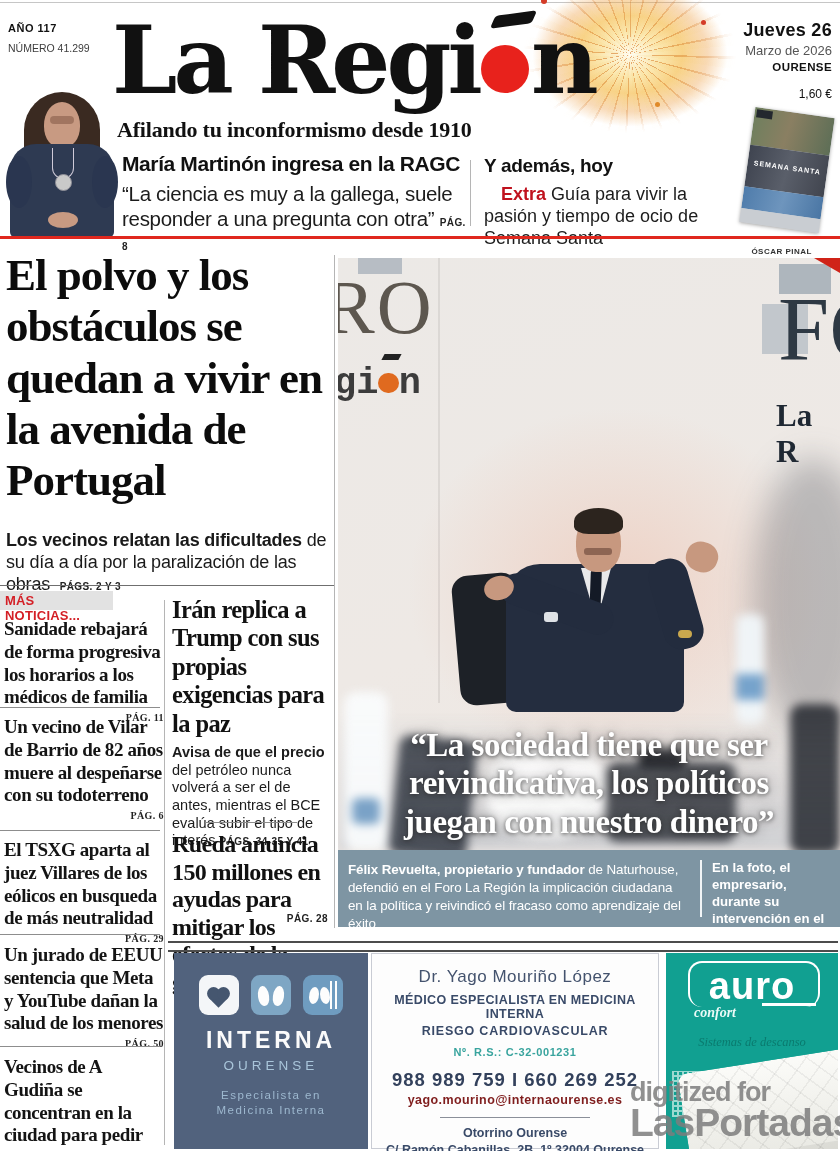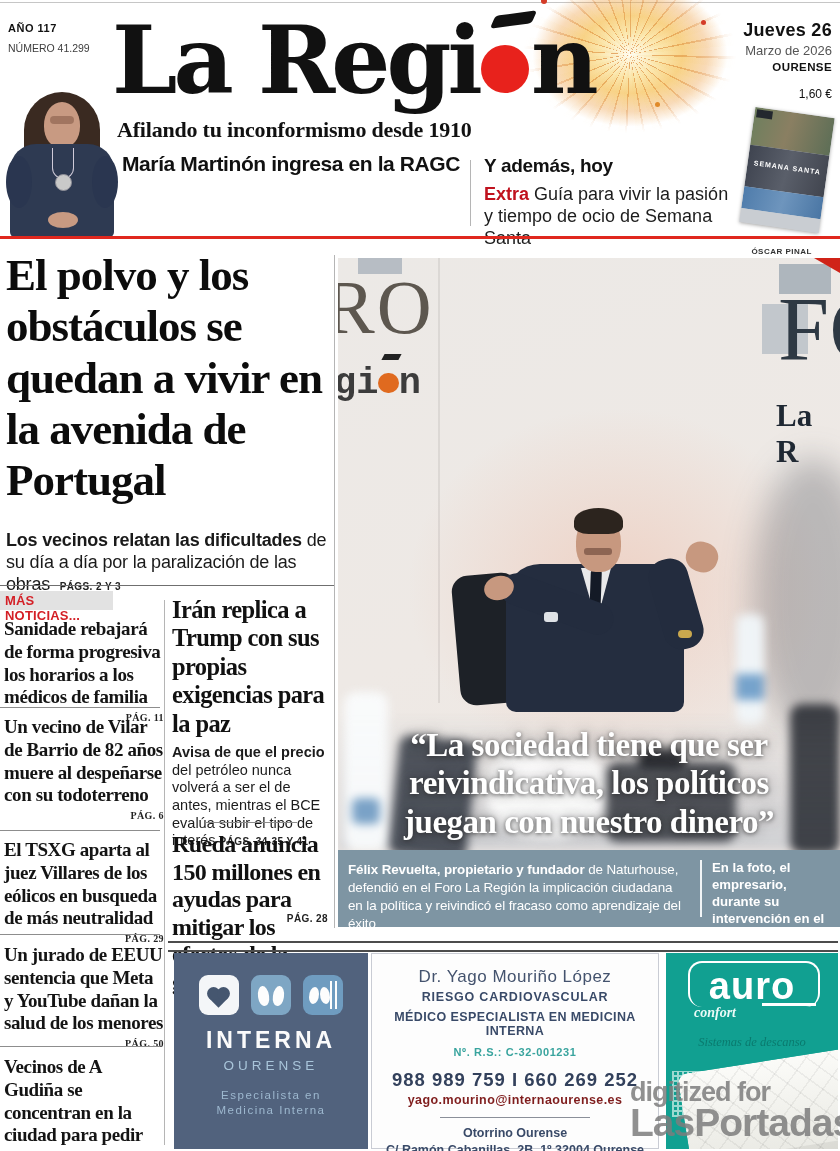--- a/index.html
+++ b/index.html
@@ -108,27 +108,28 @@
     <div class="abs" style="left:4px;top:52px;width:104px;height:94px;background:#2e3a52;border-radius:26px 26px 6px 6px;"></div>
     <div class="abs" style="left:0px;top:64px;width:26px;height:52px;background:#2a3650;border-radius:50%;"></div>
     <div class="abs" style="left:86px;top:64px;width:26px;height:52px;background:#2a3650;border-radius:50%;"></div>
     <div class="abs" style="left:46px;top:56px;width:20px;height:30px;border:1.5px solid #cfcad8;border-top:none;border-radius:0 0 12px 12px;border-left-color:#cfcad8;"></div>
     <div class="abs" style="left:49px;top:82px;width:15px;height:15px;border-radius:50%;background:#c9c9c9;border:1px solid #8f8f98;"></div>
     <div class="abs skin" style="left:42px;top:120px;width:30px;height:16px;border-radius:50%;"></div>
   </div>
 
   <div class="abs" style="left:122px;top:152px;width:345px;">
     <div style="font-size:21px;font-weight:bold;letter-spacing:-.4px;">María Martinón ingresa en la RAGC</div>
+    <div style="font-size:20.5px;line-height:1.2;margin-top:6px;letter-spacing:-.3px;color:#1c1c1c;"><span>“La ciencia es muy a la gallega, suele responder a una pregunta con otra”</span> <span class="pg">PÁG. 8</span></div>
   </div>
 
   <div class="abs vline" style="left:470px;top:160px;height:66px;"></div>
 
   <div class="abs" style="left:484px;top:155px;width:258px;">
     <div style="font-size:19px;font-weight:bold;letter-spacing:-.3px;">Y además, hoy</div>
-    <div style="font-size:18px;line-height:1.22;margin-top:7px;color:#1c1c1c;"><span style="font-weight:bold;color:#c0121e;">Extra</span> <span>Guía para vivir la pasión  y tiempo de ocio de Semana Santa</span></div>
+    <div style="font-size:18px;line-height:1.22;margin-top:7px;color:#1c1c1c;"><span style="font-weight:bold;color:#c0121e;margin-left:17px;">Extra</span> <span>Guía para vivir la pasión  y tiempo de ocio de Semana Santa</span></div>
   </div>
 
   <div class="abs" style="left:0;top:236px;width:840px;height:3px;background:#e0281e;"></div>
 
   <div class="abs serif h-xl" style="left:6px;top:250px;width:336px;font-size:45px;">El polvo y los obstáculos se quedan a vivir en la avenida de Portugal</div>
 
   <div class="abs" style="left:6px;top:530px;width:330px;font-size:18px;line-height:1.22;letter-spacing:-.2px;color:#1a1a1a;">
     <span style="font-weight:bold;">Los vecinos relatan las dificultades</span><span> de su día a día por la paralización de las obras</span>&nbsp;&nbsp;<span class="pg">PÁGS. 2 Y 3</span>
   </div>
 
@@ -248,22 +249,22 @@
       <span class="icon-box" style="background:#6f9cc0;"><span class="bean" style="left:6px;top:12px;"></span><span class="bean" style="left:17px;top:12px;transform:scaleX(-1);"></span><span class="bars"></span></span>
     </div>
     <div style="margin-top:12px;font-size:23px;font-weight:bold;letter-spacing:4px;color:#fbfbfb;">INTERNA</div>
     <div style="margin-top:4px;font-size:13.5px;letter-spacing:4px;color:#a9c5da;">OURENSE</div>
     <div style="margin-top:16px;font-size:11.5px;letter-spacing:1.5px;color:#9db8cf;">Especialista en</div>
     <div style="margin-top:3px;font-size:11.5px;letter-spacing:1.5px;color:#9db8cf;">Medicina Interna</div>
   </div>
 
   <div id="ad-doctor" class="abs" style="left:371px;top:953px;width:286px;height:194px;">
     <div style="margin-top:13px;font-size:17px;letter-spacing:.5px;color:#44536e;">Dr. Yago Mouriño López</div>
+    <div style="margin-top:6px;font-size:12.5px;font-weight:bold;letter-spacing:.4px;color:#394a68;">MÉDICO ESPECIALISTA EN MEDICINA INTERNA</div>
     <div style="margin-top:3px;font-size:12.5px;font-weight:bold;letter-spacing:.8px;color:#394a68;">RIESGO CARDIOVASCULAR</div>
-    <div style="margin-top:6px;font-size:12.5px;font-weight:bold;letter-spacing:.4px;color:#394a68;">MÉDICO ESPECIALISTA EN MEDICINA INTERNA</div>
     <div style="margin-top:8px;font-size:11px;font-weight:bold;letter-spacing:.6px;color:#39a49e;">Nº. R.S.: C-32-001231</div>
     <div style="margin-top:11px;font-size:18.5px;font-weight:bold;letter-spacing:1px;color:#33415c;">988 989 759 I 660 269 252</div>
     <div style="margin-top:2px;font-size:12.5px;font-weight:bold;letter-spacing:.4px;color:#7f1d1d;">yago.mourino@internaourense.es</div>
     <div style="margin:10px auto 0;width:150px;border-top:1px solid #8a8f99;"></div>
     <div style="margin-top:8px;font-size:12.5px;font-weight:bold;color:#394a68;">Otorrino Ourense</div>
     <div style="margin-top:3px;font-size:12.5px;font-weight:bold;color:#394a68;">C/ Ramón Cabanillas, 2B. 1º 32004 Ourense</div>
   </div>
 
   <div id="ad-auro" class="abs" style="left:666px;top:953px;width:172px;height:196px;">
     <div class="abs auro-frame" style="left:22px;top:8px;width:128px;height:44px;"></div>

